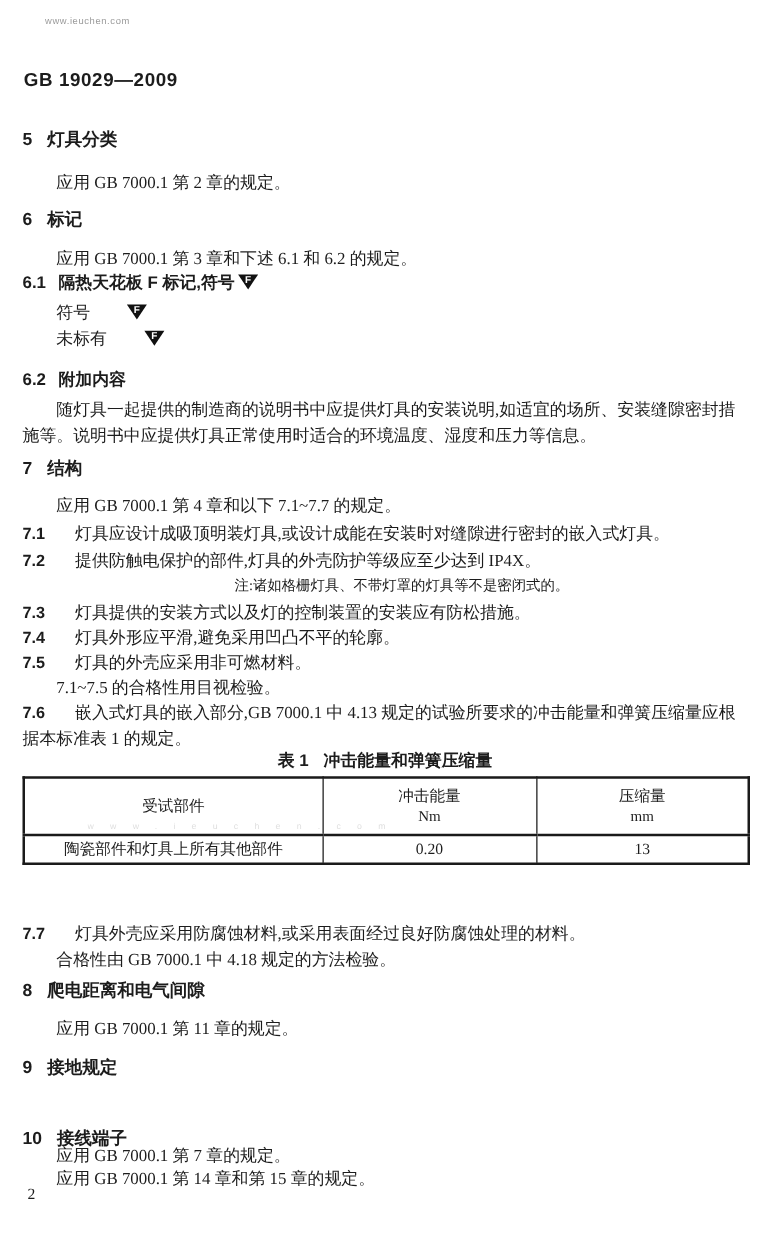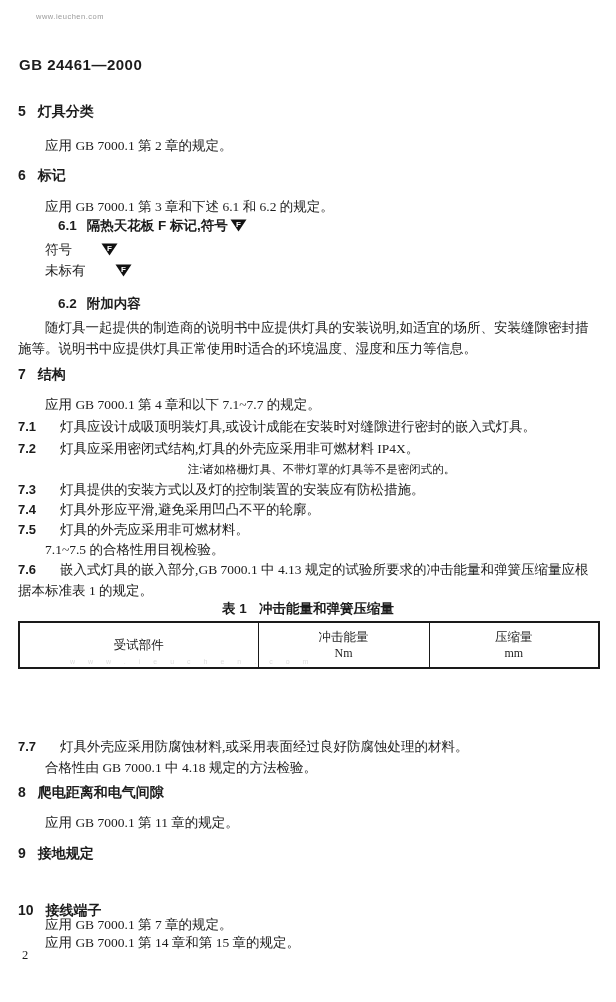--- a/index.html
+++ b/index.html
@@ -30,21 +30,21 @@
   }
   .chapter{
     font-family:"Liberation Sans","DejaVu Sans",sans-serif;
     font-weight:bold;font-size:14px;
   }
   .chapter .cnum{margin-right:12px;}
   .subhead{
     font-family:"Liberation Sans","DejaVu Sans",sans-serif;
     font-weight:bold;font-size:13.5px;
   }
-  .subhead .cnum{margin-right:10px;margin-left:40px;}
+  .subhead .cnum{margin-right:10px;}
   .body-text{font-size:13.5px;line-height:21px;}
   .indent{text-indent:27px;}
   .clause .cnum{
     font-family:"Liberation Sans","DejaVu Sans",sans-serif;
     font-weight:bold;margin-right:24px;font-size:13px;
   }
   .note-text{font-size:11.5px;line-height:18px;padding-left:27px;text-align:center;}
   .caption{
     text-align:center;
     font-family:"Liberation Sans","DejaVu Sans",sans-serif;
@@ -74,21 +74,21 @@
   .pagenum{
     position:absolute;top:948px;left:22px;
     font-size:12.5px;
   }
 </style>
 </head>
 <body>
 
 <div class="wm-top">www.ieuchen.com</div>
 
-<div class="doc-number">GB 24461—2000</div>
+<div class="doc-number">GB 19029—2009</div>
 
 <div class="abs chapter" style="top:103px">
   <span class="cnum">5</span><span>灯具分类</span>
 </div>
 <div class="abs body-text indent" style="top:135px">应用 GB 7000.1 第 2 章的规定。</div>
 
 <div class="abs chapter" style="top:167px">
   <span class="cnum">6</span><span>标记</span>
 </div>
 <div class="abs body-text indent" style="top:196px">应用 GB 7000.1 第 3 章和下述 6.1 和 6.2 的规定。</div>
@@ -119,21 +119,21 @@
 
 <div class="abs chapter" style="top:366px">
   <span class="cnum">7</span><span>结构</span>
 </div>
 <div class="abs body-text indent" style="top:394px">应用 GB 7000.1 第 4 章和以下 7.1~7.7 的规定。</div>
 
 <div class="abs body-text clause" style="top:416px">
   <span class="cnum">7.1</span><span>灯具应设计成吸顶明装灯具,或设计成能在安装时对缝隙进行密封的嵌入式灯具。</span>
 </div>
 <div class="abs body-text clause" style="top:438px">
-  <span class="cnum">7.2</span><span>灯具应采用密闭式结构,灯具的外壳应采用非可燃材料 IP4X。</span>
+  <span class="cnum">7.2</span><span>提供防触电保护的部件,灯具的外壳防护等级应至少达到 IP4X。</span>
 </div>
 <div class="abs note-text" style="top:460px">注:诸如格栅灯具、不带灯罩的灯具等不是密闭式的。</div>
 <div class="abs body-text clause" style="top:479px">
   <span class="cnum">7.3</span><span>灯具提供的安装方式以及灯的控制装置的安装应有防松措施。</span>
 </div>
 <div class="abs body-text clause" style="top:499px">
   <span class="cnum">7.4</span><span>灯具外形应平滑,避免采用凹凸不平的轮廓。</span>
 </div>
 <div class="abs body-text clause" style="top:519px">
   <span class="cnum">7.5</span><span>灯具的外壳应采用非可燃材料。</span>
@@ -160,20 +160,25 @@
         <div>冲击能量</div>
         <div class="unit">Nm</div>
       </th>
       <th>
         <div>压缩量</div>
         <div class="unit">mm</div>
       </th>
     </tr>
   </thead>
   <tbody>
+    <tr class="r2">
+      <td>陶瓷部件和灯具上所有其他部件</td>
+      <td>0.20</td>
+      <td>13</td>
+    </tr>
   </tbody>
 </table>
 
 <div class="wm-mid">www.ieuchen.com</div>
 
 <div class="abs body-text clause" style="top:736px">
   <span class="cnum">7.7</span><span>灯具外壳应采用防腐蚀材料,或采用表面经过良好防腐蚀处理的材料。</span>
 </div>
 <div class="abs body-text indent" style="top:757px">合格性由 GB 7000.1 中 4.18 规定的方法检验。</div>
 

